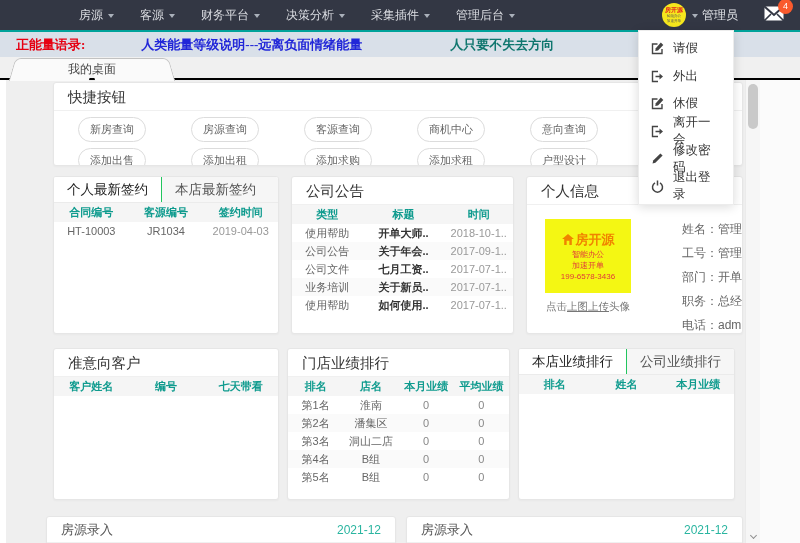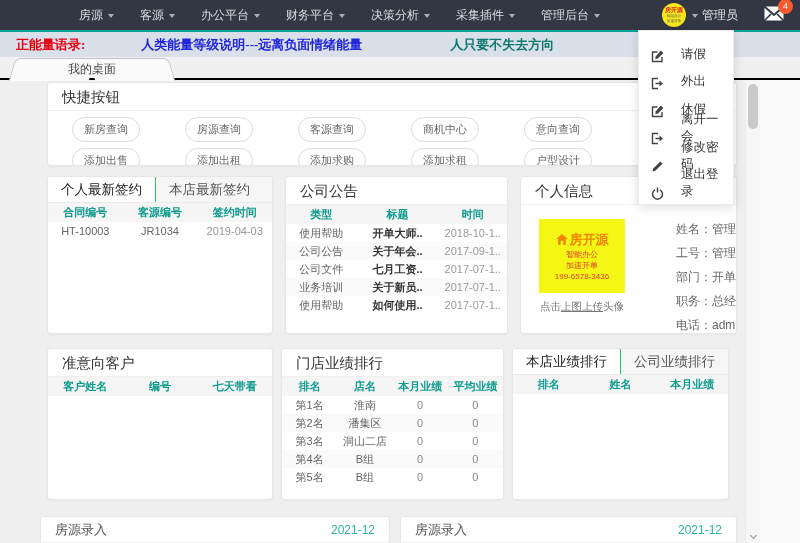--- a/index.html
+++ b/index.html
@@ -37,21 +37,21 @@
   .tab::before { content:''; position:absolute; top:0; bottom:0; left:6px; right:50%;
     background:#fafafa; border:1px solid #c2c2c2; border-right:none; border-bottom:none;
     border-radius:6px 0 0 0; transform:skewX(-16deg); }
   .tab::after  { content:''; position:absolute; top:0; bottom:0; left:50%; right:6px;
     background:#fafafa; border:1px solid #c2c2c2; border-left:none; border-bottom:none;
     border-radius:0 6px 0 0; transform:skewX(16deg); }
   .tab-label { position:relative; z-index:2; display:block; text-align:center; line-height:22px;
     font-size:12px; color:#444; }
 
   
-  .content { position:absolute; top:80px; left:0; width:745px; bottom:0; background:#efefef;
+  .content { position:absolute; top:80px; left:6px; width:745px; bottom:0; background:#efefef;
     overflow:hidden; padding:2px 8px 0 47px; }
   .right-strip { position:absolute; left:760px; right:0; top:80px; bottom:0; background:#fbfbfb; }
 
   .panel { background:#fff; border:1px solid #e6e6e6; border-radius:3px; overflow:hidden;
     box-shadow:0 1px 2px rgba(0,0,0,.03); }
   .panel-title { height:28px; line-height:28px; padding:0 14px; font-size:14.5px; color:#333;
     border-bottom:1px solid #f0f0f0; }
 
   .quick-panel { height:84px; }
   .qrow { display:flex; width:520px; margin:6px 0 0 24px; justify-content:space-between; }
@@ -87,21 +87,21 @@
   .field { margin-bottom:7px; white-space:nowrap;margin-left:22px; }
 
   .entry-head { display:flex; justify-content:space-between; align-items:center; height:26px;
     padding:0 14px; border-bottom:1px solid #f0f0f0;gap:40px; }
   .entry-title { font-size:13px; color:#555; }
   .entry-period { font-size:12px; color:#2ab5a0; }
 
   
   .dropdown { position:absolute; left:638px; top:30px; width:96px; background:#fff;
     border:1px solid #ececec; box-shadow:0 2px 10px rgba(0,0,0,.14); z-index:100; padding:4px 0; }
-  .dd-item { display:flex; align-items:flex-end; gap:17px; padding:0 12px; height:27.5px;
+  .dd-item { display:flex; align-items:center; gap:9px; padding:0 12px; height:27.5px;
     font-size:12.5px; color:#333; cursor:pointer; }
   .dd-item svg { flex:0 0 auto; }
 
   
   .vscroll { position:absolute; left:745px; top:80px; bottom:0; width:15px; background:#f6f6f6;
     border-left:1px solid #ebebeb; z-index:40; }
   .vs-arrow { position:absolute; left:0; width:100%; height:12px; display:flex; align-items:center;
     justify-content:center; cursor:pointer; }
   .vs-arrow.up { top:0; } .vs-arrow.down { bottom:2px; }
   .chev { width:5px; height:5px; border-right:1.5px solid #909090; border-bottom:1.5px solid #909090; }
@@ -114,24 +114,20 @@
 <body>
 
 <div class="navbar">
   <div class="nav-menus">
     <div class="nav-item">
       <span>房源</span>
       <span class="caret"></span>
       </div>
     <div class="nav-item">
       <span>客源</span>
-      <span class="caret"></span>
-      </div>
-    <div class="nav-item">
-      <span>办公平台</span>
       <span class="caret"></span>
       </div>
     <div class="nav-item">
       <span>财务平台</span>
       <span class="caret"></span>
       </div>
     <div class="nav-item">
       <span>决策分析</span>
       <span class="caret"></span>
       </div>

